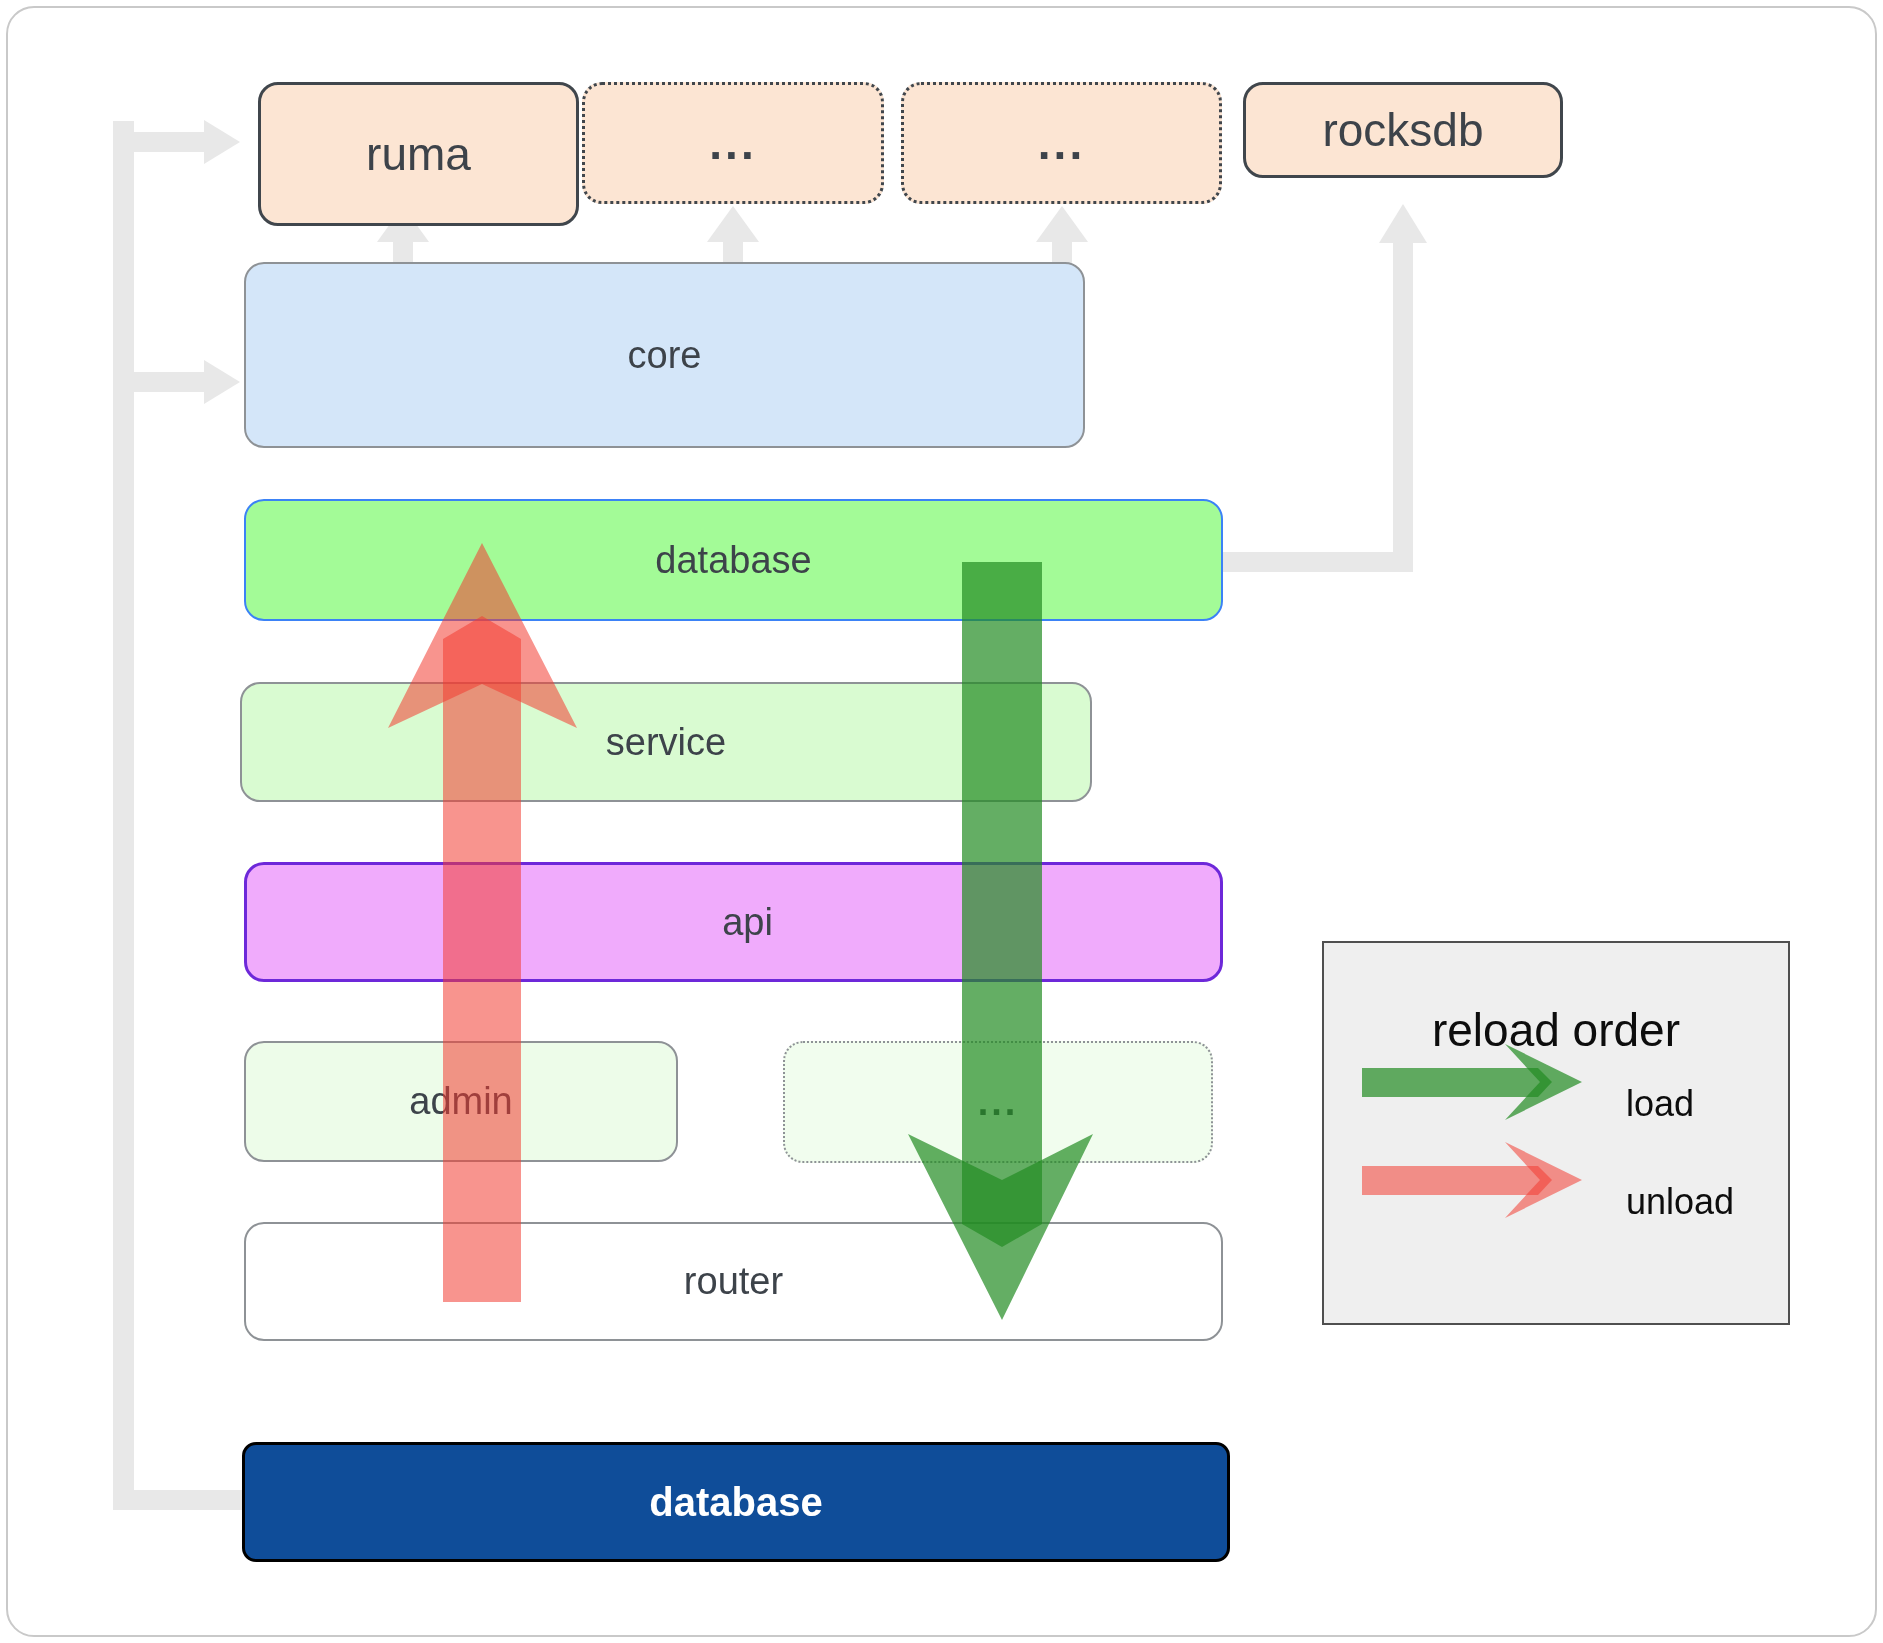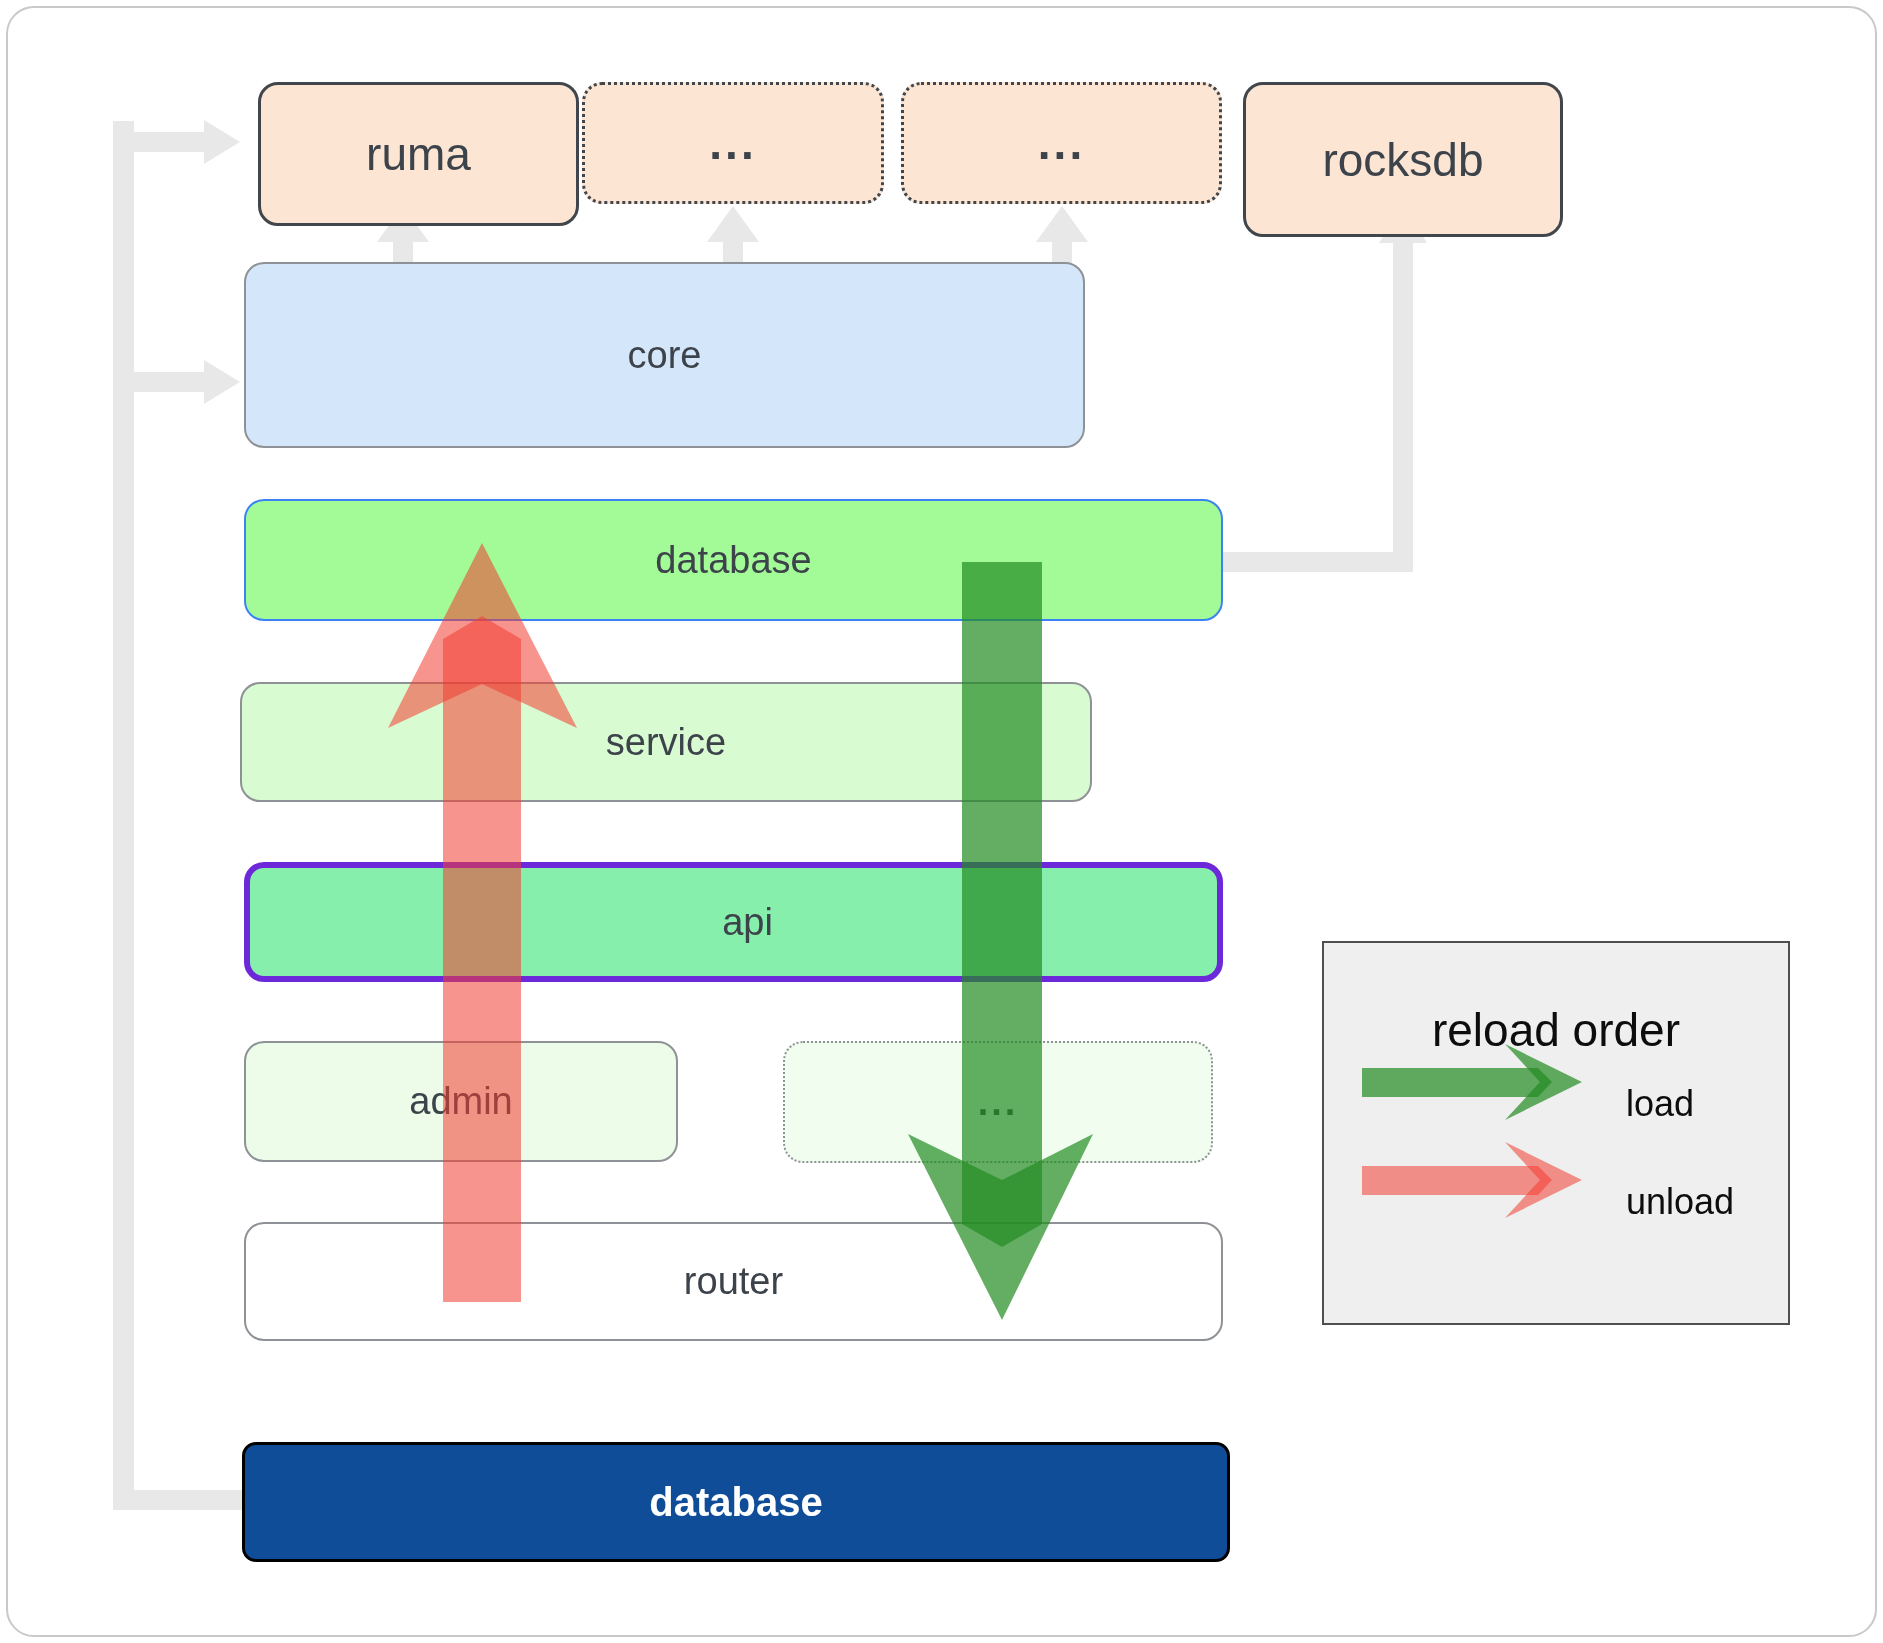--- a/index.html
+++ b/index.html
@@ -20,21 +20,21 @@
     border-radius:20px;box-sizing:border-box;
   }
   .lbl{font-size:38px;color:#3d434a;white-space:nowrap;}
   .dots{font-weight:700;letter-spacing:3px;}
   .crate{background:#fce5d3;border:3px solid #40464c;}
   .crate .lbl{font-size:46px;}
   .crate.dotted{border:3px dotted #40464c;}
   .core{background:#d4e6f9;border:2px solid #8e9296;}
   .database{background:#a3fb97;border:2px solid #3b82f6;}
   .service{background:#d9fbd1;border:2px solid #8e9296;}
-  .api{background:#86efac;border:6px solid #6d28d9;padding-left:28px;}
+  .api{background:#f0abfc;border:3px solid #6d28d9;padding-left:28px;}
   .admin{background:#edfce9;border:2px solid #8e9296;}
   .more{background:#f1fdee;border:2px dotted #8e9296;}
   .router{background:#ffffff;border:2px solid #8e9296;}
   .conduwuit{background:#0f4d99;border:3px solid #000000;border-radius:14px;}
   .conduwuit .lbl{color:#ffffff;font-weight:600;font-size:40px;}
   .legend{
     position:absolute;left:1322px;top:921px;width:468px;height:384px;
     background:#efefef;border:2px solid #4f4f4f;box-sizing:border-box;z-index:3;margin-top:20px;
   }
   .legend-title{
@@ -75,21 +75,21 @@
   <div class="boxes">
     <div class="box crate" style="left:258px;top:82px;width:321px;height:144px">
       <span class="lbl">ruma</span>
     </div>
     <div class="box crate dotted" style="left:582px;top:82px;width:302px;height:122px">
       <span class="lbl dots">...</span>
     </div>
     <div class="box crate dotted" style="left:901px;top:82px;width:321px;height:122px">
       <span class="lbl dots">...</span>
     </div>
-    <div class="box crate" style="left:1243px;top:82px;width:320px;height:155px">
+    <div class="box crate" style="left:1243px;top:82px;width:320px;height:96px">
       <span class="lbl">rocksdb</span>
     </div>
 
     <div class="box core" style="left:244px;top:262px;width:841px;height:186px">
       <span class="lbl">core</span>
     </div>
     <div class="box database" style="left:244px;top:499px;width:979px;height:122px">
       <span class="lbl">database</span>
     </div>
     <div class="box service" style="left:240px;top:682px;width:852px;height:120px">

